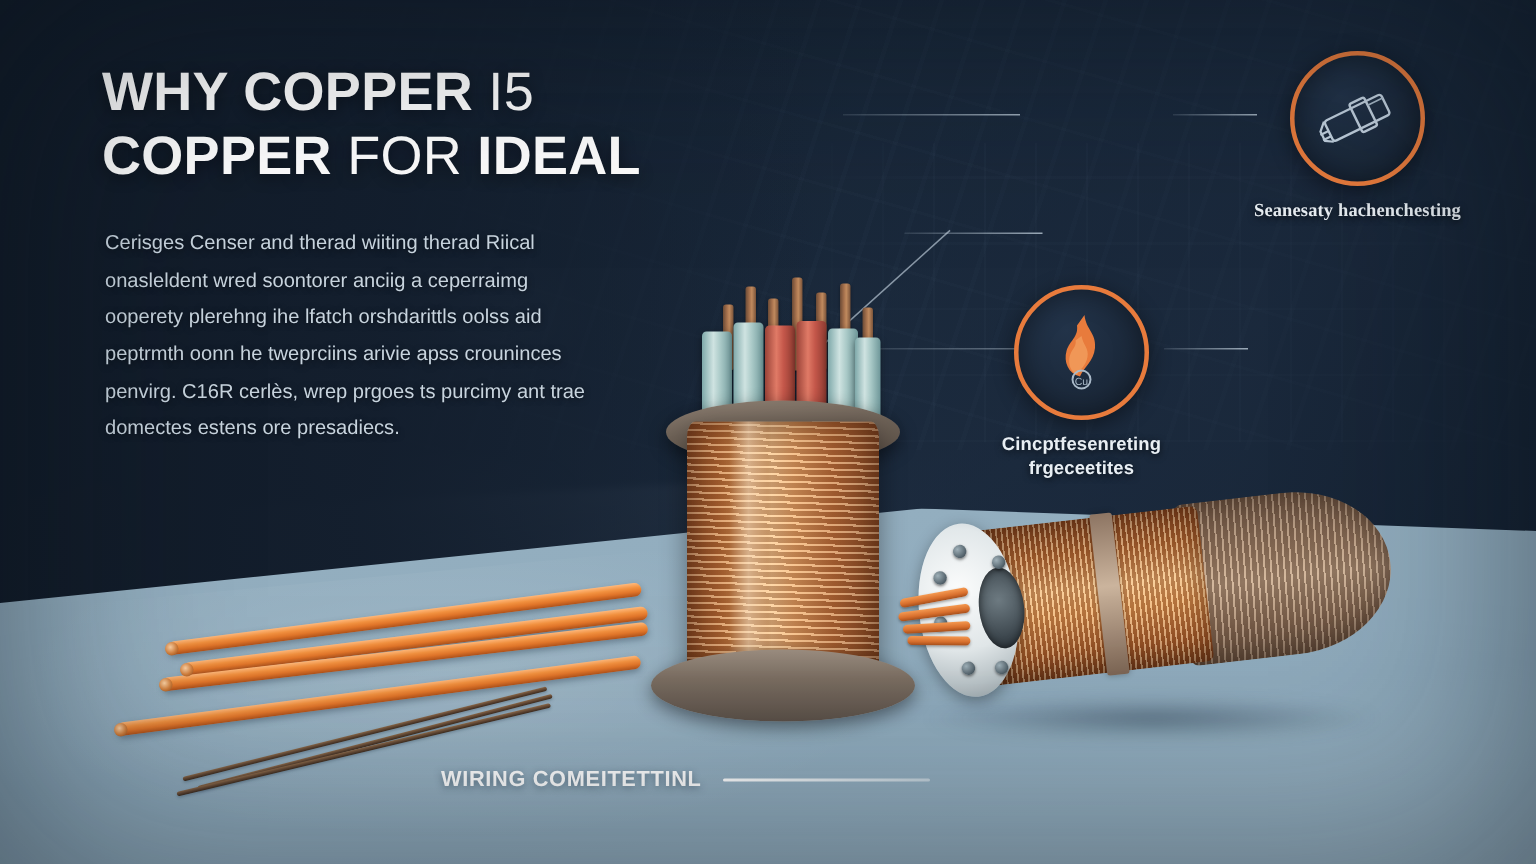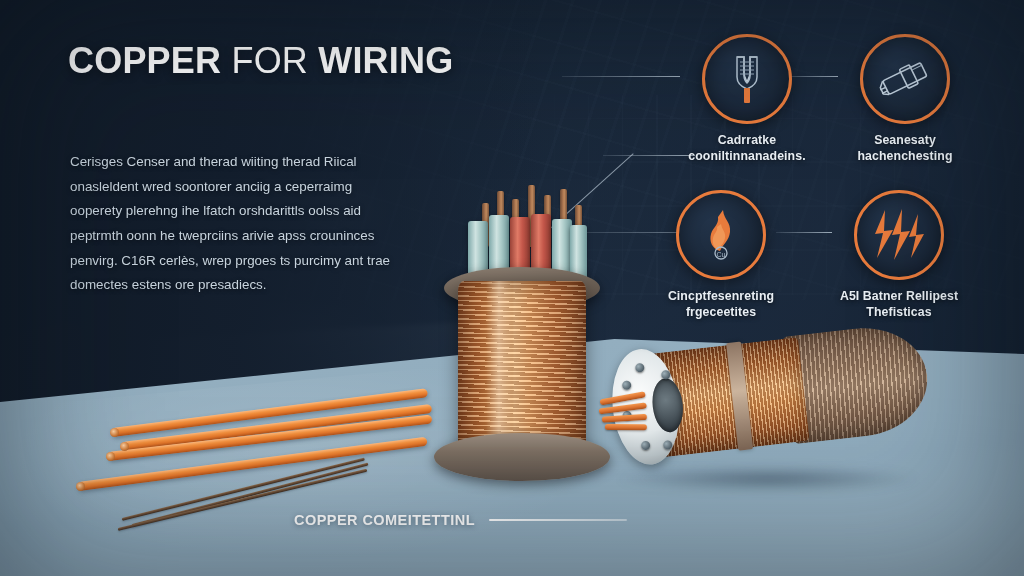--- a/index.html
+++ b/index.html
@@ -133,21 +133,21 @@
     margin-top: 9px;
     color: #e9eff4;
     font-size: 12.3px;
     font-weight: 700;
     line-height: 1.28;
     text-shadow: 0 1px 5px rgba(0,0,0,.65);
     letter-spacing: .1px;
   }
 
   #node-0 { left: 672px; top: 34px; }
-  #node-1 { left: 830px; top: 34px; }
+  #node-1 { left: 830px; top: 34px; font-family: Liberation Serif, serif; }
   #node-2 { left: 646px; top: 190px; }
   #node-3 { left: 824px; top: 190px; }
 
   
   .connector { position: absolute; pointer-events: none; }
   .conn-line {
     position: absolute;
     background: linear-gradient(to right, rgba(200,215,228,.12), rgba(205,220,232,.72));
     height: 1.4px;
   }
@@ -296,55 +296,43 @@
   <div class="bg-machine"></div>
   <div class="bg-orange-machine"></div>
   <div class="bg-dark-wash"></div>
   <div class="bg-left-gradient"></div>
 
   <div class="table-surface"></div>
   <div class="table-edge"></div>
   <div class="table-sheen"></div>
 
   <div class="headline">
+    <span class="l1">
+      <span class="hl-bold">WHY COPPER</span>
+      <span class="hl-light">I5</span>
+    </span>
     <span class="l2">
       <span class="hl-bold">COPPER</span>
       <span class="hl-light">FOR</span>
-      <span class="hl-bold">WIRING</span>
+      <span class="hl-bold">IDEAL</span>
     </span>
   </div>
 
   <div class="body-copy">Cerisges Censer and therad wiiting therad Riical onasleldent wred soontorer anciig a ceperraimg ooperety plerehng ihe lfatch orshdarittls oolss aid peptrmth oonn he tweprciins arivie apss crouninces penvirg. C16R cerlès, wrep prgoes ts purcimy ant trae domectes estens ore presadiecs.</div>
 
   <div class="connector">
 
     <div class="conn-diag" style="left:548px; top:230px; width:115px; transform:rotate(-42deg);"></div>
     <div class="conn-line" style="left:603px; top:155px; width:92px;"></div>
     <div class="conn-line" style="left:562px; top:76px;  width:118px;"></div>
     <div class="conn-line" style="left:782px; top:76px;  width:56px;"></div>
     <div class="conn-line" style="left:560px; top:232px; width:118px; opacity:.55;"></div>
     <div class="conn-line" style="left:776px; top:232px; width:56px;"></div>
   </div>
 
-  <div class="icon-node" id="node-0">
-    <div class="icon-circle">
-      <span>
-        <svg width="46" height="52" viewBox="0 0 46 52">
-          <path d="M13 4 h7 v16 c0 5 3 7 3 10 M33 4 h-7 v16 c0 5 -3 7 -3 10" fill="none" stroke="#cfdbe6" stroke-width="1.6"></path>
-          <path d="M13 4 h7 v18 q0 5 3 8 q3 -3 3 -8 V4 h7 v20 q0 8 -10 12 q-10 -4 -10 -12 Z" fill="none" stroke="#b9c9d8" stroke-width="1.5"></path>
-          <line x1="16" y1="9" x2="30" y2="9" stroke="#9fb2c4" stroke-width="1"></line>
-          <line x1="16" y1="13" x2="30" y2="13" stroke="#9fb2c4" stroke-width="1"></line>
-          <line x1="16" y1="17" x2="30" y2="17" stroke="#9fb2c4" stroke-width="1"></line>
-          <line x1="16" y1="21" x2="30" y2="21" stroke="#9fb2c4" stroke-width="1"></line>
-          <rect x="20" y="35" width="6" height="15" rx="1" fill="#e87b3c"></rect>
-        </svg>
-      </span>
-    </div>
-    <div class="icon-label">Cadrratke cooniltinnanadeins.</div>
-  </div>
 
   <div class="icon-node" id="node-1">
     <div class="icon-circle">
       <span>
         <svg width="54" height="46" viewBox="0 0 54 46">
           <g transform="rotate(-26 27 23)">
             <rect x="6" y="15" width="42" height="15" rx="2" fill="none" stroke="#c3d2e0" stroke-width="1.6"></rect>
             <rect x="26" y="12" width="11" height="21" rx="1.5" fill="none" stroke="#c3d2e0" stroke-width="1.6"></rect>
             <path d="M6 22 L0 22 M6 26 L0 26" stroke="#c3d2e0" stroke-width="1.5" fill="none"></path>
             <path d="M6 15 L1 20 L1 27 L6 30" fill="none" stroke="#c3d2e0" stroke-width="1.5"></path>
@@ -363,32 +351,20 @@
           <path d="M24 2 C25 12 32 14 31 24 C30 33 24 36 21 43 C13 41 10 33 12 26 C14 19 20 17 19 9 Z" fill="#e87b3c"></path>
           <path d="M22 16 C23 22 27 24 26 30 C25 36 21 38 19 42 C15 40 13 35 14 30 C15 25 19 23 18 19 Z" fill="#f3a060" opacity=".75"></path>
           <circle cx="22" cy="45" r="6" fill="none" stroke="#a9b9c8" stroke-width="1.3"></circle>
           <text x="22" y="48.5" font-size="7" fill="#a9b9c8" text-anchor="middle" font-family="Liberation Sans, sans-serif">Cu</text>
         </svg>
       </span>
     </div>
     <div class="icon-label">Cincptfesenreting frgeceetites</div>
   </div>
 
-  <div class="icon-node" id="node-3">
-    <div class="icon-circle">
-      <span>
-        <svg width="56" height="54" viewBox="0 0 56 54">
-          <path d="M14 2 L4 26 L12 25 L6 50 L22 22 L13 23 Z" fill="#e87b3c"></path>
-          <path d="M31 1 L21 27 L29 26 L23 52 L39 23 L30 24 Z" fill="#e87b3c"></path>
-          <path d="M47 6 L38 29 L45 28 L40 50 L53 26 L45 27 Z" fill="#e87b3c"></path>
-        </svg>
-      </span>
-    </div>
-    <div class="icon-label">A5I Batner Rellipest Thefisticas</div>
-  </div>
 
   <div class="spool">
     <div class="spool-rods">
       <div class="rod" style="left:2px;  top:18px; height:44px;"></div>
       <div class="rod" style="left:17px; top:6px;  height:56px;"></div>
       <div class="rod" style="left:32px; top:14px; height:48px;"></div>
       <div class="rod" style="left:48px; top:0px;  height:62px;"></div>
       <div class="rod" style="left:64px; top:10px; height:52px;"></div>
       <div class="rod" style="left:80px; top:4px;  height:58px;"></div>
       <div class="rod" style="left:95px; top:20px; height:42px;"></div>
@@ -438,18 +414,18 @@
     <div class="bar-cap" style="left:50px; top:28px;"></div>
     <div class="bar-cap" style="left:60px; top:42px;"></div>
     <div class="bar-cap" style="left:46px; top:52px;"></div>
     <div class="bar-cap" style="left:16px; top:82px;"></div>
     <div class="wire" style="left:62px;  top:118px; width:250px; transform:rotate(-14deg);"></div>
     <div class="wire" style="left:72px;  top:124px; width:244px; transform:rotate(-14.6deg);"></div>
     <div class="wire" style="left:58px;  top:128px; width:256px; transform:rotate(-13.4deg);"></div>
   </div>
 
   <div class="caption">
-    <span class="caption-text">COPPER COMEITETTINL</span>
+    <span class="caption-text">WIRING COMEITETTINL</span>
     <span class="caption-rule"></span>
   </div>
 
   <div class="vignette"></div>
 </div>
 
 </body></html>

